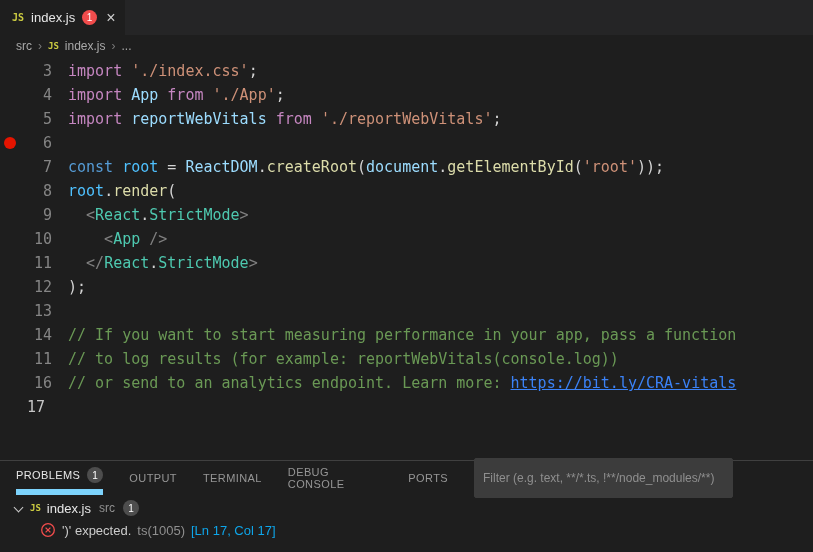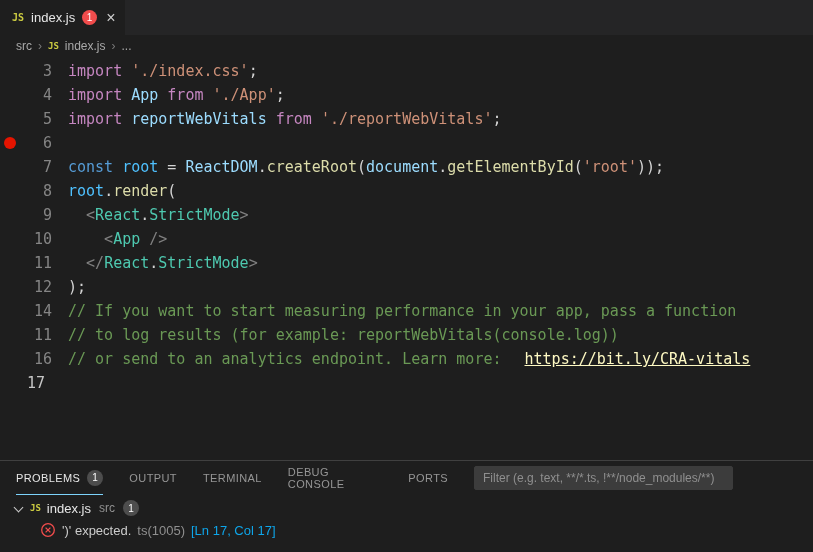--- a/index.html
+++ b/index.html
@@ -29,23 +29,23 @@
   .code-line.current .lnum { color:#c6c6c6;text-align:center; }
   .ltext { padding-left:16px;text-align:right; }
   .tk-u { text-decoration:underline; }
   .tk-sq { text-decoration:underline wavy #f14c4c; text-underline-offset:5px; text-decoration-skip-ink:none; }
   .cursor { display:inline-block; width:2px; height:18px; background:#cccccc; vertical-align:middle; margin:0 -1px; }
 
   
   .panel { height:92px; border-top:1px solid rgba(128,128,128,0.35); background:#1e1e1e; flex-shrink:0; }
   .panel-tabs { height:34px; display:flex; align-items:center; padding:0 16px; gap:26px; }
   .ptab { height:100%; display:flex; align-items:center; gap:7px; font-size:11px; letter-spacing:0.4px; color:#969696; cursor:pointer; border-bottom:1px solid transparent; }
-  .ptab.active { color:#e7e7e7; border-bottom:1px solid #7dd3fc;align-items:center; }
+  .ptab.active { color:#e7e7e7; border-bottom:6px solid #7dd3fc;align-items:center; }
   .pbadge { background:#4d4d4d; color:#ffffff; border-radius:50%; min-width:16px; height:16px; font-size:10px; display:flex; align-items:center; justify-content:center; }
-  .filter { margin-left:auto; margin-right:64px; width:276px; height:24px; background:#3c3c3c; border:1px solid #3c3c3c; border-radius:2px; color:#cccccc; font-size:12px; padding:0 8px; font-family:"Liberation Sans",sans-serif; }
+  .filter { margin-left:auto; margin-right:64px; width:276px; height:40px; background:#3c3c3c; border:1px solid #3c3c3c; border-radius:2px; color:#cccccc; font-size:12px; padding:0 8px; font-family:"Liberation Sans",sans-serif; }
   .filter::placeholder { color:#8f8f8f; }
 
   .problems { padding-top:2px; font-size:13px; }
   .prow { display:flex; align-items:center; height:22px; gap:6px; cursor:pointer; }
   .prow.file { padding-left:12px; }
   .prow.error { padding-left:40px; }
   .chev { width:12px; height:12px; position:relative; flex-shrink:0; }
   .chev::after { content:""; position:absolute; top:2px; left:3px; width:6px; height:6px; border-right:1px solid #cccccc; border-bottom:1px solid #cccccc; transform:rotate(45deg); }
   .fname { color:#e6e6e6; }
   .fpath { color:#909090; font-size:12px; margin:0 2px; }
@@ -82,23 +82,24 @@
         <div class="code-line"><span class="glyph"></span><span class="lnum">3</span><span class="ltext"><span style="color: rgb(197, 134, 192);">import </span><span style="color: rgb(206, 145, 120);">'./index.css'</span><span style="color: rgb(212, 212, 212);">;</span></span></div>
         <div class="code-line"><span class="glyph"></span><span class="lnum">4</span><span class="ltext"><span style="color: rgb(197, 134, 192);">import </span><span style="color: rgb(156, 220, 254);">App</span><span style="color: rgb(212, 212, 212);"> </span><span style="color: rgb(197, 134, 192);">from</span><span style="color: rgb(212, 212, 212);"> </span><span style="color: rgb(206, 145, 120);">'./App'</span><span style="color: rgb(212, 212, 212);">;</span></span></div>
         <div class="code-line"><span class="glyph"></span><span class="lnum">5</span><span class="ltext"><span style="color: rgb(197, 134, 192);">import </span><span style="color: rgb(156, 220, 254);">reportWebVitals</span><span style="color: rgb(212, 212, 212);"> </span><span style="color: rgb(197, 134, 192);">from</span><span style="color: rgb(212, 212, 212);"> </span><span style="color: rgb(206, 145, 120);">'./reportWebVitals'</span><span style="color: rgb(212, 212, 212);">;</span></span></div>
         <div class="code-line"><span class="glyph bp"></span><span class="lnum">6</span><span class="ltext"></span></div>
         <div class="code-line"><span class="glyph"></span><span class="lnum">7</span><span class="ltext"><span style="color: rgb(86, 156, 214);">const </span><span style="color: rgb(79, 193, 255);">root</span><span style="color: rgb(212, 212, 212);"> = </span><span style="color: rgb(156, 220, 254);">ReactDOM</span><span style="color: rgb(212, 212, 212);">.</span><span style="color: rgb(220, 220, 170);">createRoot</span><span style="color: rgb(212, 212, 212);">(</span><span style="color: rgb(156, 220, 254);">document</span><span style="color: rgb(212, 212, 212);">.</span><span style="color: rgb(220, 220, 170);">getElementById</span><span style="color: rgb(212, 212, 212);">(</span><span style="color: rgb(206, 145, 120);">'root'</span><span style="color: rgb(212, 212, 212);">));</span></span></div>
         <div class="code-line"><span class="glyph"></span><span class="lnum">8</span><span class="ltext"><span style="color: rgb(79, 193, 255);">root</span><span style="color: rgb(212, 212, 212);">.</span><span style="color: rgb(220, 220, 170);">render</span><span style="color: rgb(212, 212, 212);">(</span></span></div>
         <div class="code-line"><span class="glyph"></span><span class="lnum">9</span><span class="ltext"><span style="color: rgb(128, 128, 128);">  &lt;</span><span style="color: rgb(78, 201, 176);">React</span><span style="color: rgb(212, 212, 212);">.</span><span style="color: rgb(78, 201, 176);">StrictMode</span><span style="color: rgb(128, 128, 128);">&gt;</span></span></div>
         <div class="code-line"><span class="glyph"></span><span class="lnum">10</span><span class="ltext"><span style="color: rgb(128, 128, 128);">    &lt;</span><span style="color: rgb(78, 201, 176);">App</span><span style="color: rgb(128, 128, 128);"> /&gt;</span></span></div>
         <div class="code-line"><span class="glyph"></span><span class="lnum">11</span><span class="ltext"><span style="color: rgb(128, 128, 128);">  &lt;/</span><span style="color: rgb(78, 201, 176);">React</span><span style="color: rgb(212, 212, 212);">.</span><span style="color: rgb(78, 201, 176);">StrictMode</span><span style="color: rgb(128, 128, 128);">&gt;</span></span></div>
         <div class="code-line"><span class="glyph"></span><span class="lnum">12</span><span class="ltext"><span style="color: rgb(212, 212, 212);">);</span></span></div>
+        <div class="code-line"><span class="glyph"></span><span class="lnum">13</span><span class="ltext"></span></div>
         <div class="code-line"><span class="glyph"></span><span class="lnum">14</span><span class="ltext"><span style="color: rgb(106, 153, 85);">// If you want to start measuring performance in your app, pass a function</span></span></div>
         <div class="code-line"><span class="glyph"></span><span class="lnum">11</span><span class="ltext"><span style="color: rgb(106, 153, 85);">// to log results (for example: reportWebVitals(console.log))</span></span></div>
-        <div class="code-line"><span class="glyph"></span><span class="lnum">16</span><span class="ltext"><span style="color: rgb(106, 153, 85);">// or send to an analytics endpoint. Learn more: </span><span class="tk-u" style="color: #fef9c3; margin-left: 14px;">https://bit.ly/CRA-vitals</span></span></div>
+        <div class="code-line"><span class="glyph"></span><span class="lnum">16</span><span class="ltext"><span style="color: rgb(106, 153, 85);">// or send to an analytics endpoint. Learn more: </span><span class="tk-u" style="color: #3b82f6;">https://bit.ly/CRA-vitals</span></span></div>
         <div class="code-line current"><span class="glyph"></span><span class="lnum">17</span></div>
       </div>
   </div>
 
   <div class="panel">
     <div class="panel-tabs">
       <div class="ptab active">
         <span>PROBLEMS</span>
         <span class="pbadge">1</span>
       </div>

